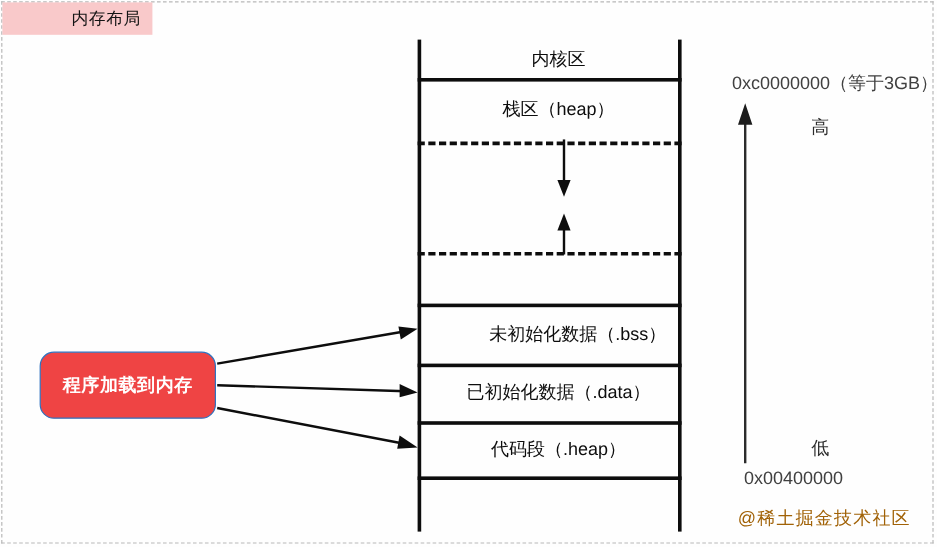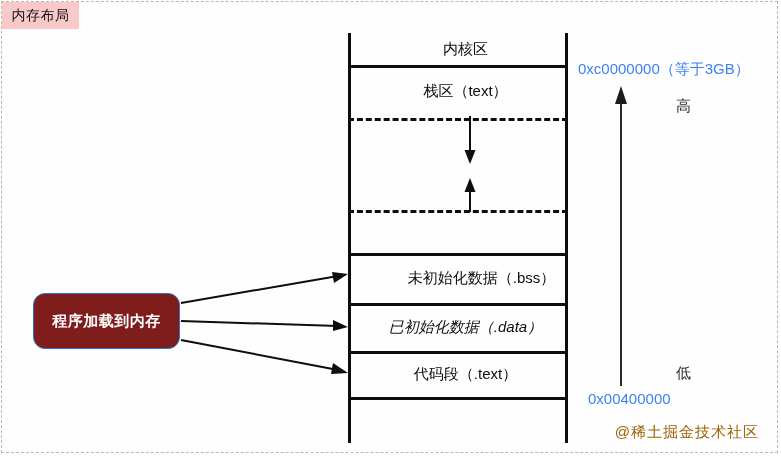--- a/index.html
+++ b/index.html
@@ -37,20 +37,21 @@
     top: 2px;
     width: 77px;
     height: 27px;
     background: #f9c9ca;
     display: flex;
     align-items: center;
     justify-content: center;
     font-size: 14px;
     color: #141414;
     letter-spacing: 0.5px;
+    padding-left: 48px;
   }
 
   
   .mem-box {
     position: absolute;
     left: 348px;
     top: 33px;
     width: 220px;
     height: 410px;
     border-left: 3px solid #0d0d0d;
@@ -86,41 +87,42 @@
   
   .grow-arrow {
     position: absolute;
     pointer-events: none;
   }
 
   
   .addr-label {
     position: absolute;
     font-size: 15px;
-    color: #3b82f6;
+    color: #404040;
     white-space: nowrap;
+    margin-left: 32px;
   }
   .hl-label {
     position: absolute;
     font-size: 15px;
     color: #2b2b2b;
   }
   .range-arrow {
     position: absolute;
     pointer-events: none;
   }
 
   
   .blue-node {
     position: absolute;
     left: 33px;
     top: 293px;
     width: 147px;
     height: 56px;
-    background: #7f1d1d;
+    background: #ef4444;
     border: 1px solid #2f73c0;
     border-radius: 12px;
     display: flex;
     align-items: center;
     justify-content: center;
     color: #ffffff;
     font-size: 15px;
     font-weight: bold;
     letter-spacing: 0.5px;
     box-sizing: border-box;
@@ -156,24 +158,24 @@
 
   <div class="divider-solid" style="top:65px;"></div>
   <div class="divider-dashed" style="top:118px;"></div>
   <div class="divider-dashed" style="top:210px;"></div>
   <div class="divider-solid" style="top:253px;"></div>
   <div class="divider-solid" style="top:303px;"></div>
   <div class="divider-solid" style="top:351px;"></div>
   <div class="divider-solid" style="top:397px;"></div>
 
   <div class="mem-row" style="left:348px; top:33px;  height:32px;">内核区</div>
-  <div class="mem-row" style="left:348px; top:65px;  height:53px;">栈区（text）</div>
+  <div class="mem-row" style="left:348px; top:65px;  height:53px;">栈区（heap）</div>
   <div class="mem-row" style="left:364px; top:253px; height:50px;">未初始化数据（.bss）</div>
-  <div class="mem-row" style="left:348px; top:303px; height:48px;font-style:italic;">已初始化数据（.data）</div>
-  <div class="mem-row" style="left:348px; top:351px; height:46px;">代码段（.text）</div>
+  <div class="mem-row" style="left:348px; top:303px; height:48px;">已初始化数据（.data）</div>
+  <div class="mem-row" style="left:348px; top:351px; height:46px;">代码段（.heap）</div>
 
   <svg class="grow-arrow" style="left:455px; top:116px;" width="30" height="50">
     <line x1="15" y1="0" x2="15" y2="38" stroke="#0d0d0d" stroke-width="2"></line>
     <polygon points="15,48 9.5,34 20.5,34" fill="#0d0d0d"></polygon>
   </svg>
 
   <svg class="grow-arrow" style="left:455px; top:176px;" width="30" height="38">
     <line x1="15" y1="36" x2="15" y2="12" stroke="#0d0d0d" stroke-width="2"></line>
     <polygon points="15,2 9.5,16 20.5,16" fill="#0d0d0d"></polygon>
   </svg>

